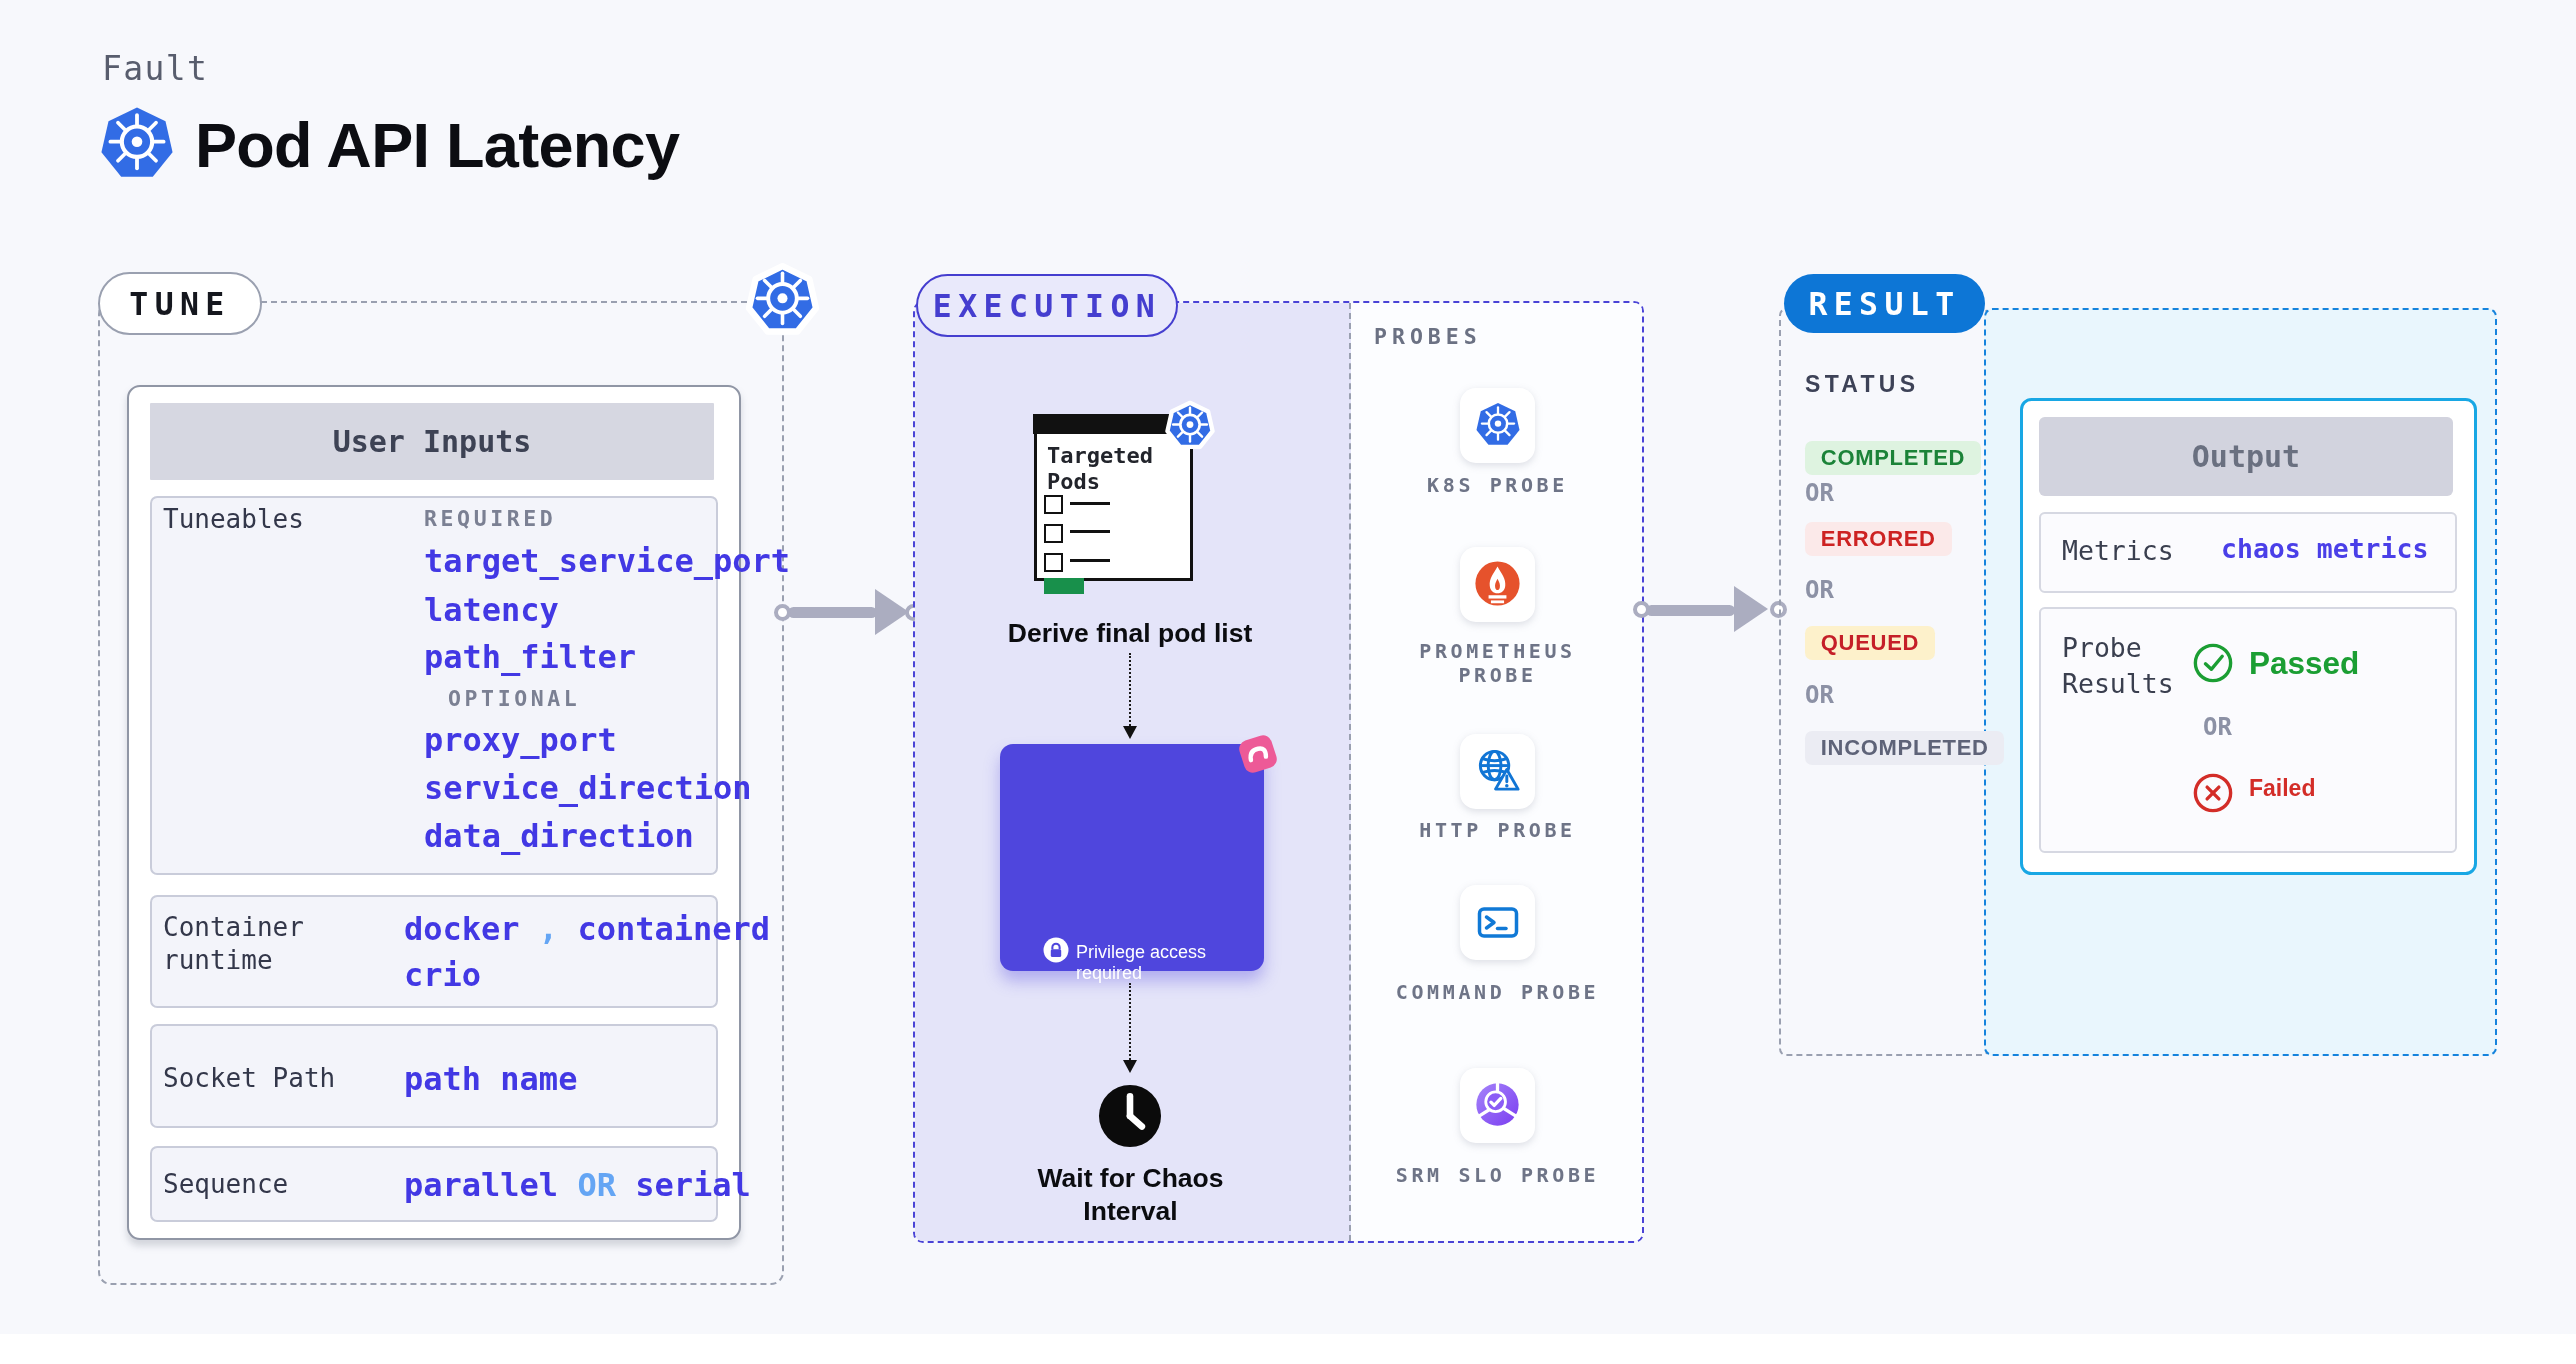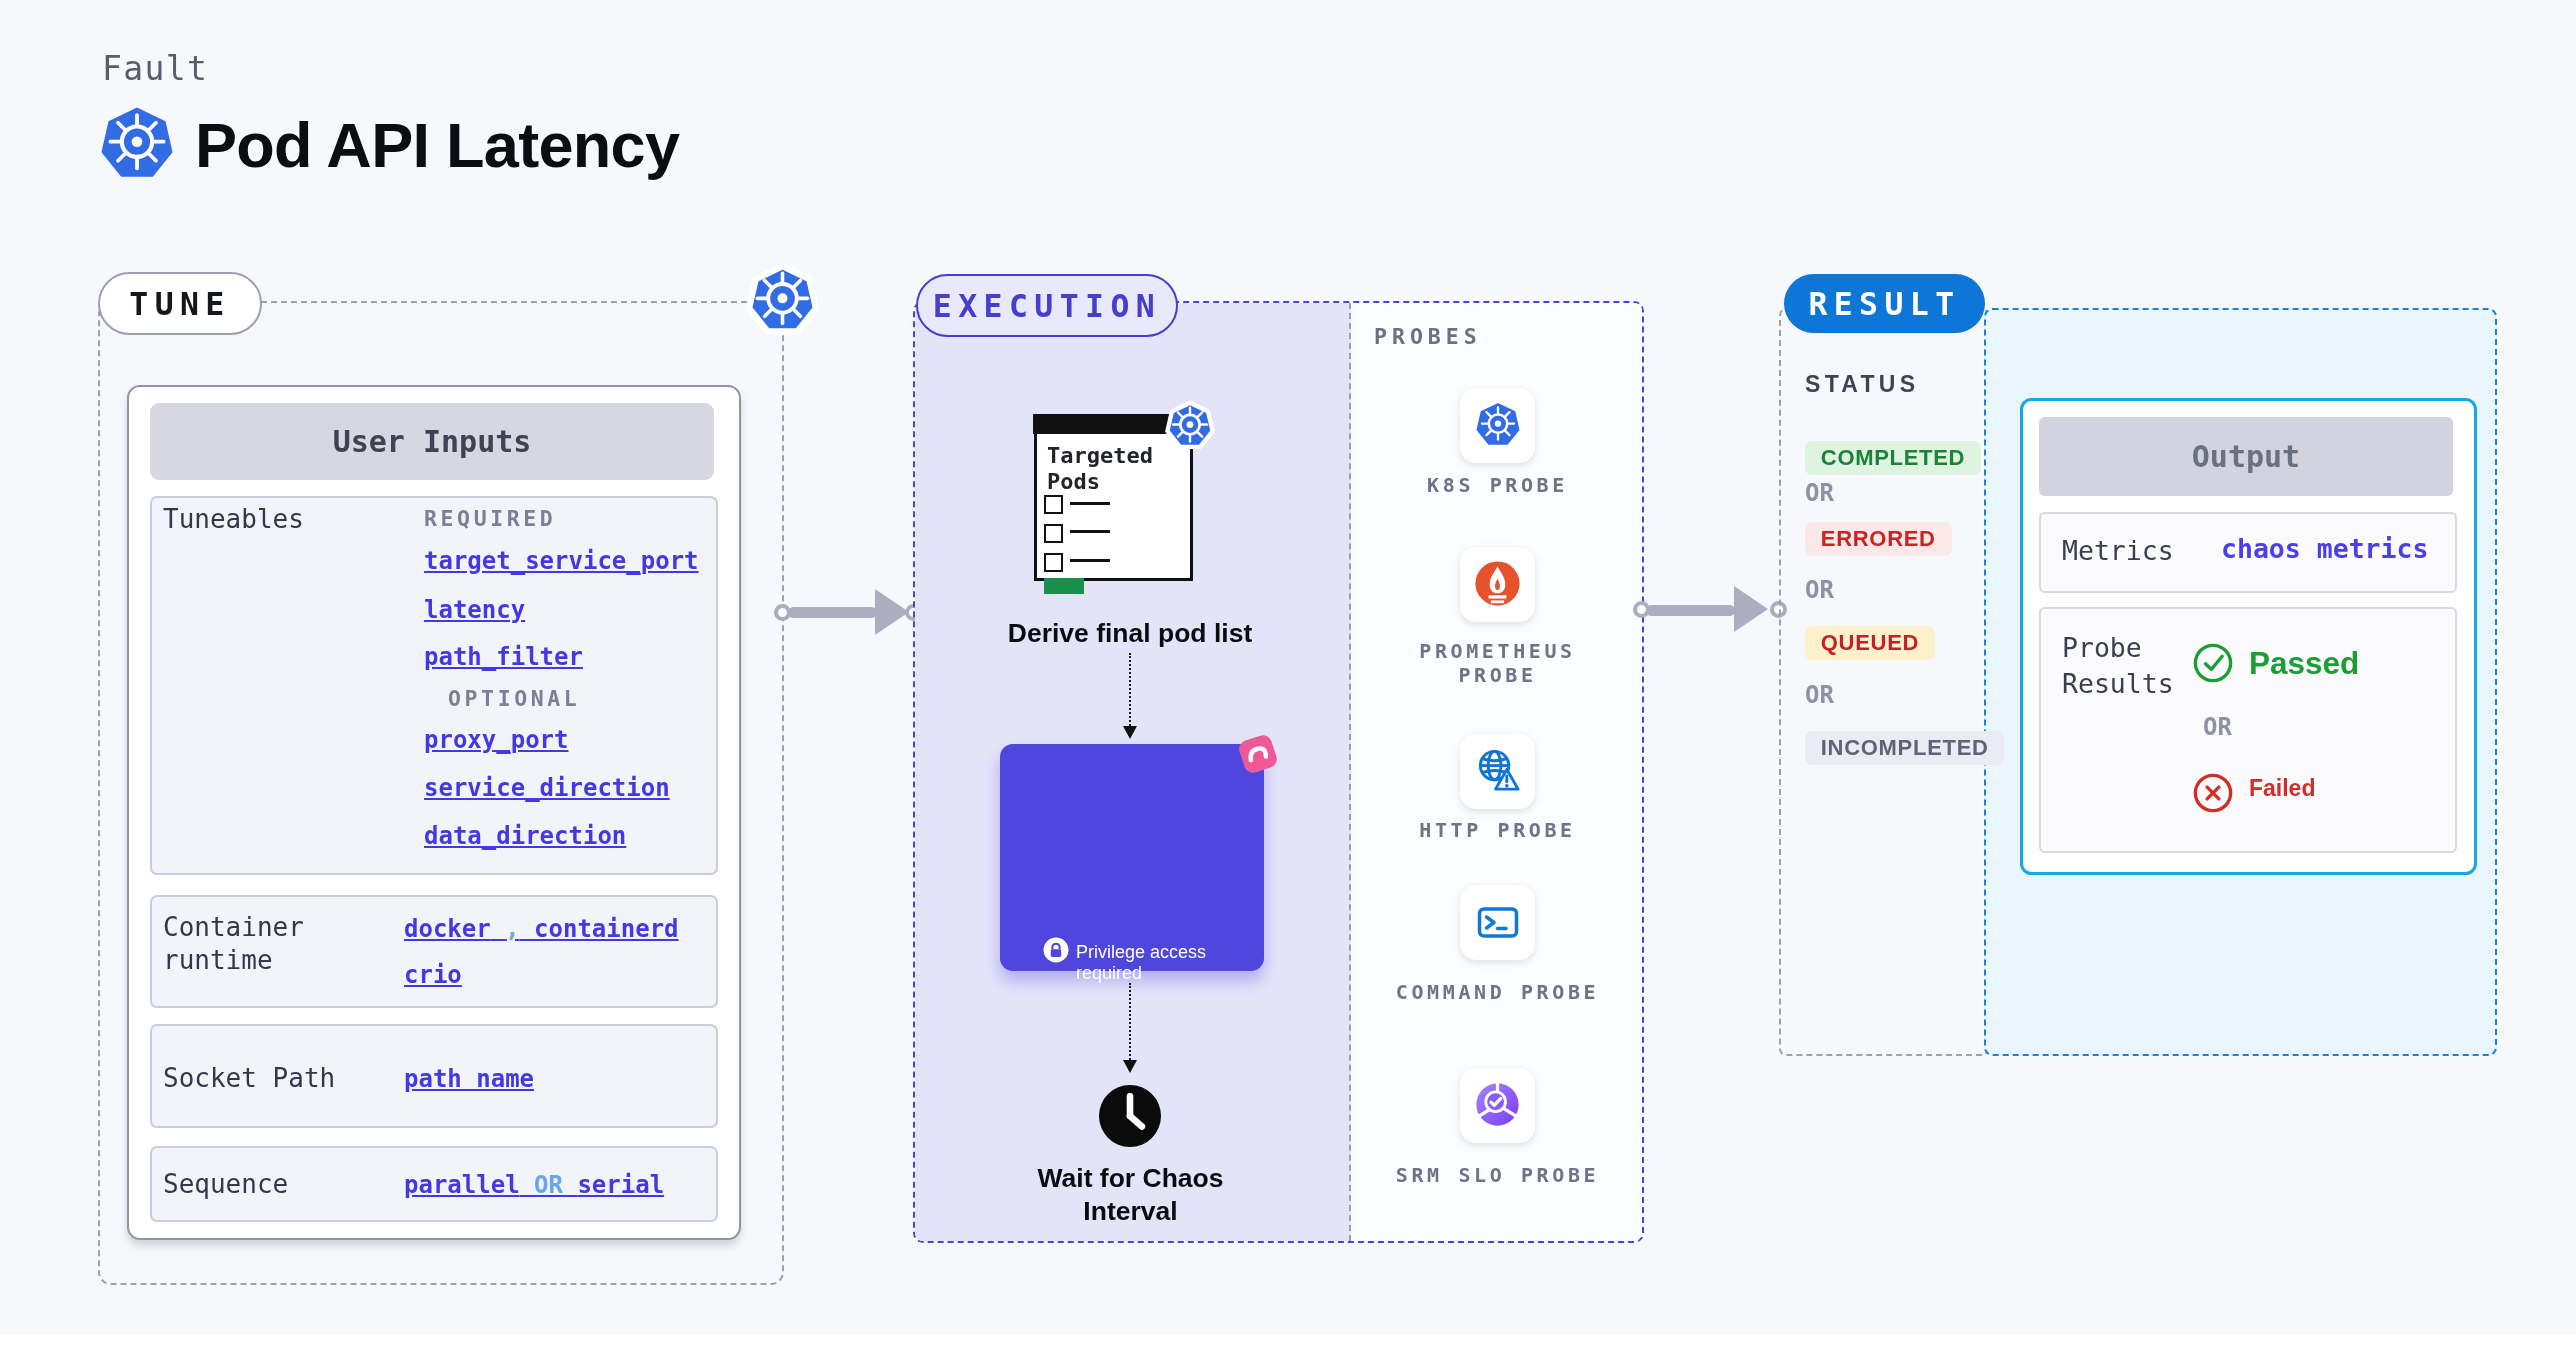--- a/index.html
+++ b/index.html
@@ -22,25 +22,25 @@
   .tune-box{border:2.9px dashed #9aa0b0;border-radius:13px;}
   .exec-box{border:2.9px dashed #4a43d6;border-radius:10px;overflow:hidden;}
   .exec-lavender{background:#e4e4f9;}
   .exec-white{background:#fcfdff;}
   .probes-sep{border-left:2.9px dashed #9aa0b0;}
   .status-box{border:2.9px dashed #9aa0b0;border-radius:7.2px;}
   .resultblue-box{border:2.9px dashed #1583dd;border-radius:8.6px;background:#e9f6fd;}
 
   
   .ui-card{background:#ffffff;border:2.9px solid #9096a5;border-radius:13px;box-shadow:0 5.7px 7.2px rgba(120,125,140,.28);}
-  .ui-header{background:#d6d7e1;border-radius:9px;display:flex;align-items:center;justify-content:center;font-weight:700;font-size:30px;color:#3d4254;}
+  .ui-header{background:#d6d7e1;border-radius:1px;display:flex;align-items:center;justify-content:center;font-weight:700;font-size:30px;color:#3d4254;}
   .ui-row{background:#f3f4fa;border:2.1px solid #c9ccda;border-radius:7.2px;}
   .ui-label{font-size:26px;color:#33374a;line-height:33px;}
   .req-label{font-size:21.5px;color:#7b8093;letter-spacing:3.6px;font-weight:600;}
-  .val{font-size:24px;font-weight:600;color:#4238e4;line-height:29px;text-decoration:underline;}
+  .val{font-size:32px;font-weight:600;color:#4238e4;line-height:29px;}
   .val-lite{color:#64a5f4;}
 
   
   .tp-card{background:#ffffff;border:3.6px solid #111111;}
   .tp-bar{background:#111111;}
   .tp-title{font-family:"DejaVu Sans Mono",monospace;font-weight:700;font-size:22px;color:#22242b;line-height:26px;}
   .tp-check{border:2.9px solid #111;width:15px;height:15px;background:#fff;}
   .tp-line{background:#111;height:2.9px;width:40px;}
   .tp-green{background:#18904b;}
 

